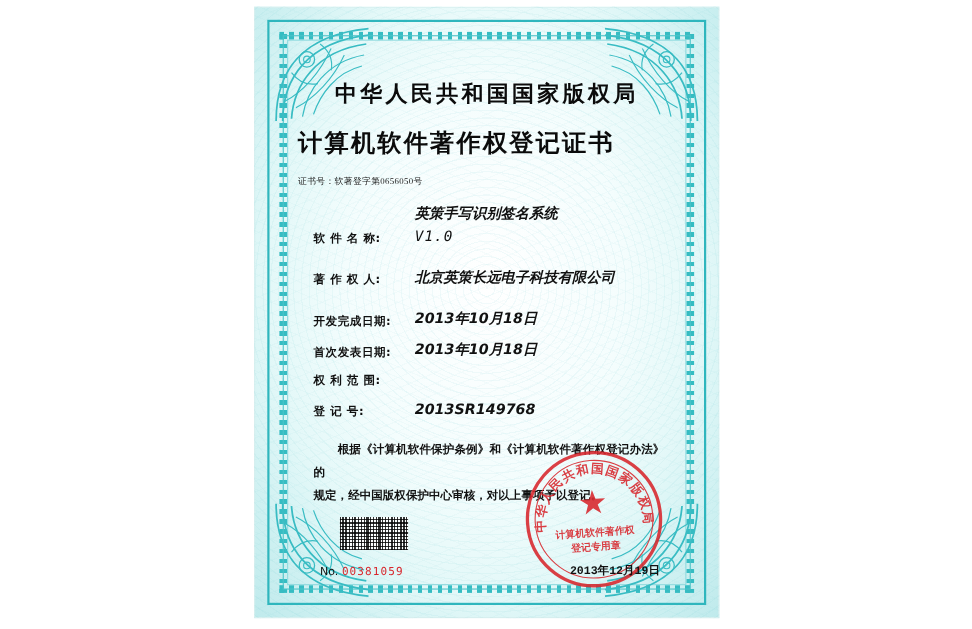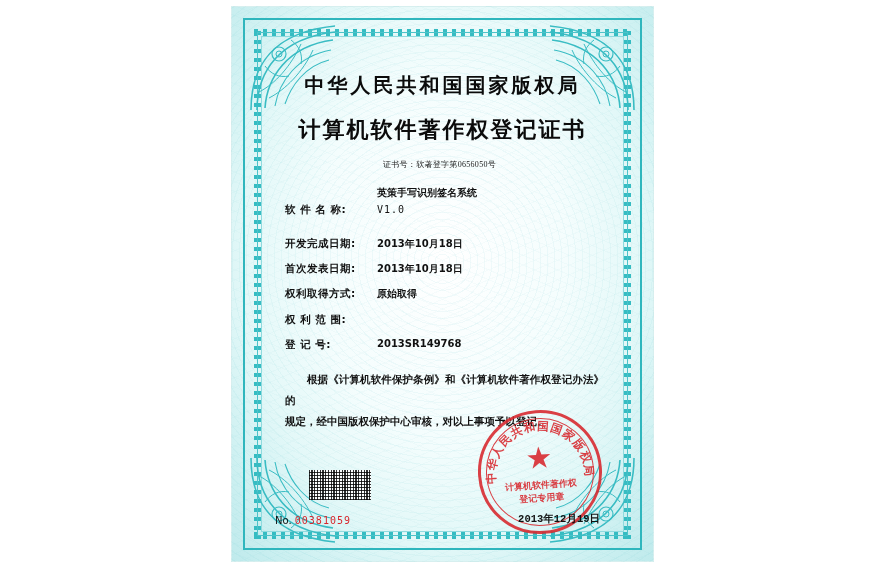--- a/index.html
+++ b/index.html
@@ -96,31 +96,31 @@
     text-align: center;
     font-size: 20px;
     letter-spacing: 3px;
     color: #0b0b0b;
     font-family: "DejaVu Serif", serif;
     font-weight: 700;
     margin-top: 22px;
   }
 
   .title-sub {
-    text-align: center;
+    text-align: left;
     font-size: 22px;
     letter-spacing: 2px;
     color: #0b0b0b;
     font-family: "DejaVu Serif", serif;
     font-weight: 700;
     margin-top: 16px;
   }
 
   .cert-no {
-    text-align: center;
+    text-align: left;
     font-size: 8px;
     color: #222;
     margin-top: 14px;
     padding-right: 6px;
     letter-spacing: .3px;
   }
 
   .fields {
     margin-top: 16px;
     padding-left: 14px;
@@ -143,23 +143,24 @@
     font-size: 10.5px;
     font-weight: 700;
     color: #111;
     letter-spacing: .5px;
     white-space: nowrap;
   }
 
   .field-value {
     flex: 1 1 auto;
     font-family: "DejaVu Sans", sans-serif;
-    font-size: 10px;
-    font-weight: 700;
-    color: #111;
+    font-size: 13px;
+    font-weight: 700;
+    color: #111;
+    font-style: italic;
   }
 
   .field-value .line2 {
     display: block;
     font-family: "DejaVu Sans Mono", monospace;
     font-weight: 400;
     letter-spacing: 1px;
     margin-top: 3px;
   }
 
@@ -254,21 +255,21 @@
     font-family: "DejaVu Sans", sans-serif;
     font-size: 9px;
     font-weight: 700;
     color: #d8262c;
     line-height: 1.45;
   }
 
   
   .bottom-no {
     position: absolute;
-    left: 44px;
+    left: 60px;
     bottom: 36px;
     font-family: "DejaVu Sans", sans-serif;
     font-size: 10px;
     color: #111;
     text-align: right;
   }
   .bottom-no .num {
     color: #d8262c;
     font-family: "DejaVu Sans Mono", monospace;
     letter-spacing: 1px;
@@ -376,35 +377,35 @@
       <div class="fields">
 
         <div class="field-row gap-lg">
           <div class="field-label">软 件 名 称:</div>
           <div class="field-value">
             <span>英策手写识别签名系统</span>
             <span class="line2">V1.0</span>
           </div>
         </div>
 
+        <div class="field-row gap-lg">
+          <div class="field-label">著 作 权 人:</div>
+          <div class="field-value">北京英策长远电子科技有限公司</div>
+        </div>
 
         <div class="field-row">
           <div class="field-label">开发完成日期:</div>
           <div class="field-value">2013年10月18日</div>
         </div>
 
         <div class="field-row">
           <div class="field-label">首次发表日期:</div>
           <div class="field-value">2013年10月18日</div>
         </div>
 
-        <div class="field-row">
-          <div class="field-label">权利取得方式:</div>
-          <div class="field-value">原始取得</div>
-        </div>
 
         <div class="field-row">
           <div class="field-label">权 利 范 围:</div>
         </div>
 
         <div class="field-row">
           <div class="field-label">登 记 号:</div>
           <div class="field-value">2013SR149768</div>
         </div>
 

